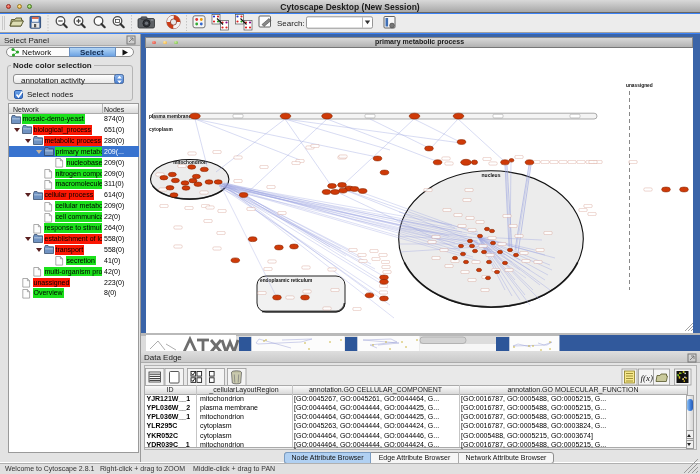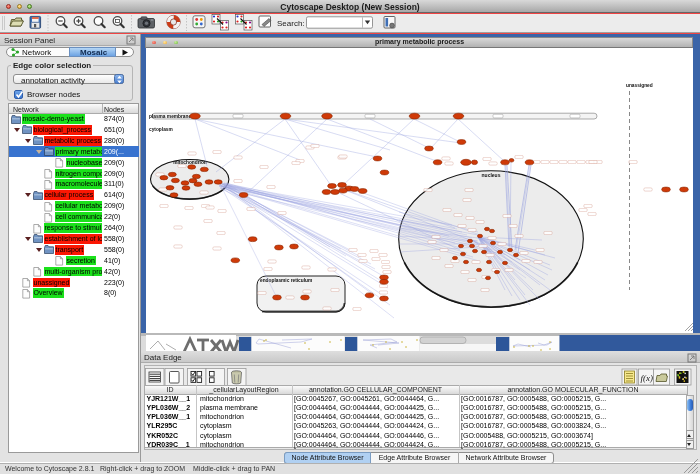--- a/index.html
+++ b/index.html
@@ -1,19 +1,19 @@
 <!DOCTYPE html>
 <html><head><meta charset="utf-8"><style>
 html,body{margin:0;padding:0;width:700px;height:474px;overflow:hidden;
 font-family:"Liberation Sans",sans-serif;-webkit-font-smoothing:antialiased}
 *{box-sizing:border-box}
 .abs{position:absolute}
 </style></head>
 <body>
-<div class="abs" style="left:0;top:0;width:700px;height:368px;background:#ef4444">
+<div class="abs" style="left:0;top:0;width:700px;height:368px;background:#3b82f6">
 
 <div class="abs" style="left:0;top:0;width:700px;height:13px;background:linear-gradient(#d9d9d9,#a8a8a8);border-bottom:1px solid #666"></div>
 <div class="abs" style="left:6.4px;top:3.8px;width:5px;height:5px;border-radius:50%;background:radial-gradient(circle at 35% 30%,#ff9a8a,#dc4436);border:0.5px solid #9a2b20"></div>
 <div class="abs" style="left:16.7px;top:3.8px;width:5px;height:5px;border-radius:50%;background:radial-gradient(circle at 35% 30%,#ffe9a0,#f0a830);border:0.5px solid #9a7a20"></div>
 <div class="abs" style="left:27px;top:3.8px;width:5px;height:5px;border-radius:50%;background:radial-gradient(circle at 35% 30%,#c8f0a0,#6fb63a);border:0.5px solid #4a7a20"></div>
 <div class="abs" style="left:0;top:2px;width:700px;text-align:center;font-size:8.5px;font-weight:bold;color:#1a1a1a">Cytoscape Desktop (New Session)</div>
 
 <div class="abs" style="left:0;top:14px;width:700px;height:19px;background:#ececec;border-bottom:1px solid #a0a0a0"></div>
 <svg style="position:absolute;left:0;top:0" width="700" height="34" viewBox="0 0 700 34">
       <g stroke="#c9c9c9" stroke-width="1">
@@ -86,58 +86,58 @@
       <rect x="306.5" y="16.8" width="66" height="11.4" rx="1.5" fill="#fff" stroke="#8a8a8a" stroke-width="0.9"></rect>
       <line x1="362.5" y1="17.3" x2="362.5" y2="27.7" stroke="#aaa" stroke-width="0.8"></line>
       <path d="M364.8 20.5 L370.2 20.5 L367.5 24.3 Z" fill="#333"></path>
       <rect x="384" y="16.5" width="11" height="11.5" rx="1" fill="#f8f8f8" stroke="#555" stroke-width="0.9"></rect>
       <rect x="385.5" y="18" width="2.6" height="8.5" fill="#3f6fb5"></rect>
       <circle cx="392" cy="25.5" r="2.4" fill="#777" stroke="#333" stroke-width="0.5"></circle>
     </svg>
 
 <div class="abs" style="left:0;top:34px;width:141px;height:428px;background:#e3e3e3;border-right:1px solid #9a9a9a"></div>
 <div class="abs" style="left:0;top:34px;width:140px;height:12px;background:linear-gradient(#dedede,#c9c9c9);border-bottom:1px solid #ababab"></div>
-<div class="abs" style="left:4px;top:35.5px;font-size:8px;color:#222">Session Panel</div>
+<div class="abs" style="left:4px;top:35.5px;font-size:8px;color:#222">Select Panel</div>
 <svg class="abs" style="left:126px;top:35px" width="10" height="10" viewBox="0 0 10 10">
       <rect x="1" y="1" width="8" height="8" fill="none" stroke="#777" stroke-width="1"></rect>
       <path d="M3 7 L7 3 M7 3 L7 6 M7 3 L4 3" stroke="#777" stroke-width="0.9" fill="none"></path>
     </svg>
 
 <div class="abs" style="left:6px;top:46.5px;width:128px;height:10.5px;background:#fcfcfc;border:1px solid #8e8e8e;border-radius:5.5px"></div>
 <div class="abs" style="left:69px;top:46.5px;width:47px;height:10.5px;background:linear-gradient(#b4d6f6,#6da3e3);border:1px solid #6a8fbf"></div>
 <div class="abs" style="left:0px;top:47.5px;width:141px">
       <div style="position:absolute;left:22px;font-size:8px;color:#111">Network</div>
-<div style="position:absolute;left:80px;font-size:8px;font-weight:bold;color:#102a50">Mosaic</div>
+<div style="position:absolute;left:80px;font-size:8px;font-weight:bold;color:#102a50">Select</div>
     </div>
 <svg class="abs" style="left:10px;top:47px" width="12" height="10" viewBox="0 0 12 10">
       <circle cx="3" cy="2.5" r="1.6" fill="#2aa52a"></circle>
       <circle cx="7.5" cy="5" r="1.6" fill="#2aa52a"></circle>
       <circle cx="3.5" cy="8" r="1.6" fill="#2aa52a"></circle>
       <path d="M3 2.5 L7.5 5 L3.5 8" stroke="#2aa52a" stroke-width="0.7" fill="none"></path>
     </svg>
 <svg class="abs" style="left:120px;top:48.5px" width="10" height="8" viewBox="0 0 10 8">
       <path d="M2.5 0.5 L8 3.5 L2.5 6.5 Z" fill="#111"></path>
     </svg>
 
 <div class="abs" style="left:7px;top:65px;width:126px;height:36px;border:1px solid #b5b5b5;border-radius:3px"></div>
-<div class="abs" style="left:11px;top:61px;background:#e3e3e3;padding:0 2px;font-size:8px;font-weight:bold;color:#222">Edge color selection</div>
+<div class="abs" style="left:11px;top:61px;background:#e3e3e3;padding:0 2px;font-size:8px;font-weight:bold;color:#222">Node color selection</div>
 
 <div class="abs" style="left:13px;top:74px;width:111px;height:10px;background:linear-gradient(#ffffff,#e9e9e9);border:1px solid #8e8e8e;border-radius:3px"></div>
 <div class="abs" style="left:113.5px;top:74px;width:10.5px;height:10px;background:linear-gradient(#8ab4ec,#4a7fd0);border:1px solid #4a6fa8;border-radius:2.5px"></div>
 <svg class="abs" style="left:114.5px;top:74.5px" width="9" height="9" viewBox="0 0 9 9">
       <path d="M2.2 3.4 L4.5 0.8 L6.8 3.4 Z" fill="#fff"></path>
       <path d="M2.2 5.6 L4.5 8.2 L6.8 5.6 Z" fill="#fff"></path>
     </svg>
 <div class="abs" style="left:21px;top:75.5px;font-size:8px;color:#111">annotation activity</div>
 
 <div class="abs" style="left:14px;top:90px;width:9px;height:9px;background:linear-gradient(#6ea4e8,#3c77d2);border:1px solid #2d5ca8;border-radius:2px"></div>
 <svg class="abs" style="left:14px;top:88.5px" width="11" height="11" viewBox="0 0 11 11">
       <path d="M2.5 5.5 L4.5 8 L8.5 2.5" stroke="#fff" stroke-width="1.6" fill="none"></path>
     </svg>
-<div class="abs" style="left:27px;top:90px;font-size:8px;color:#111">Browser nodes</div>
+<div class="abs" style="left:27px;top:90px;font-size:8px;color:#111">Select nodes</div>
 
 <div class="abs" style="left:8px;top:103px;width:131px;height:350px;background:#fff;border:1px solid #9a9a9a"></div>
 <div class="abs" style="left:9px;top:104px;width:129px;height:9.5px;background:linear-gradient(#fbfbfb,#d9d9d9);border-bottom:1px solid #ababab"></div>
 <div class="abs" style="left:13px;top:105.5px;font-size:7px;color:#222">Network</div>
 <div class="abs" style="left:104px;top:105.5px;font-size:7px;color:#222">Nodes</div>
 <div class="abs" style="left:102px;top:104px;width:1px;height:9.5px;background:#b5b5b5"></div>
 <div class="abs" style="left:11px;top:113.5px;width:10px;height:11px">
       <svg width="10" height="10" viewBox="0 0 10 10" style="position:absolute;top:1px">
         <path d="M0.5 2.5 L0.5 8.5 L9.5 8.5 L9.5 1.8 L5 1.8 L4 0.5 L1.3 0.5 Z" fill="#7093c2" stroke="#2a3f5e" stroke-width="0.7"></path>
         <rect x="1.1" y="3.2" width="7.8" height="1.2" fill="#a8c0dd"></rect>

